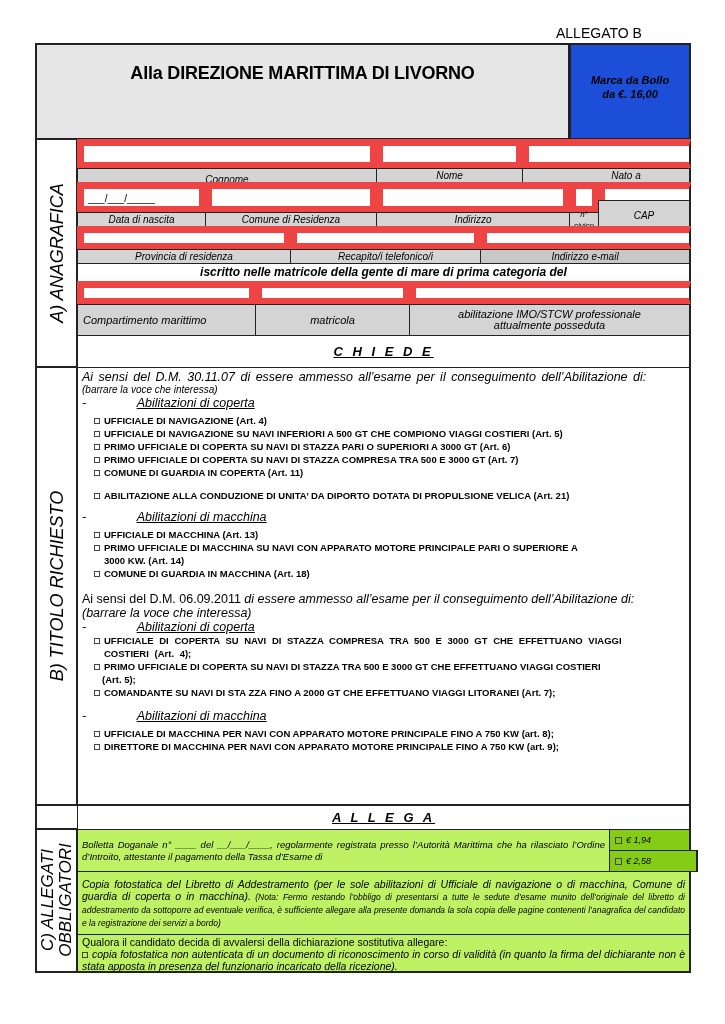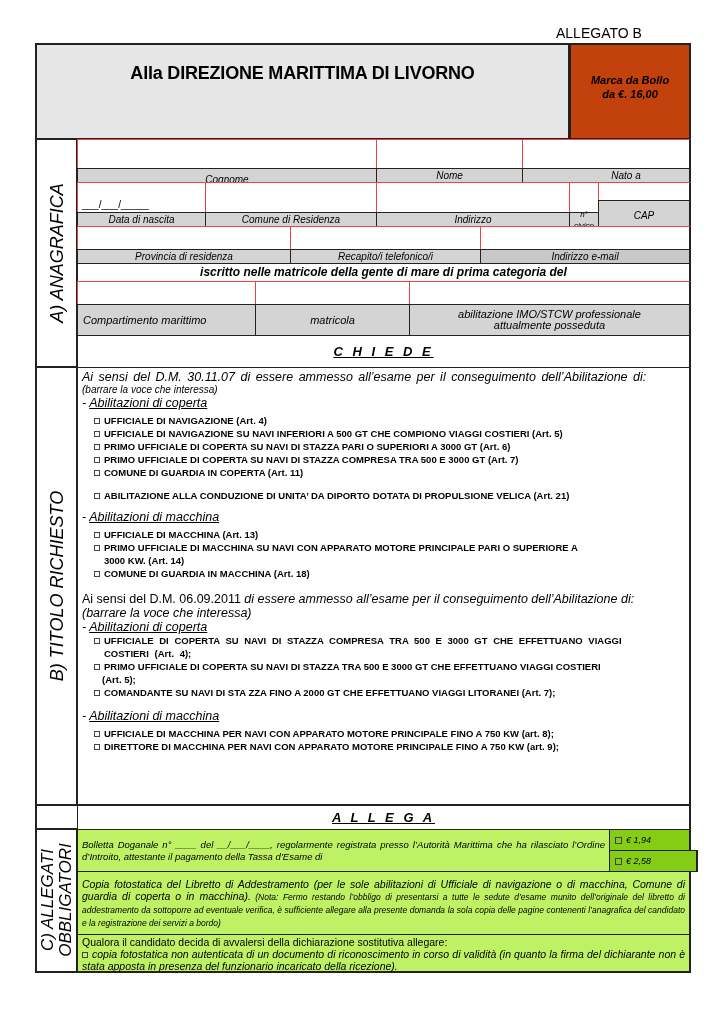--- a/index.html
+++ b/index.html
@@ -4,44 +4,44 @@
 <style>
   * { box-sizing: border-box; margin: 0; padding: 0; }
   html, body { width: 725px; height: 1024px; background: #ffffff; overflow: hidden; }
   body { position: relative; font-family: "Liberation Sans", sans-serif; color: #000; }
 
   .abs { position: absolute; }
   .allegato { left: 556px; top: 25px; font-size: 14px; }
 
   .header { left: 35px; top: 43px; width: 535px; height: 97px; background: #e6e6e6; border: 2px solid #222; }
   .header-title { position: absolute; left: 0; right: 0; top: 18px; text-align: center; font-size: 18px; font-weight: bold; letter-spacing: -0.2px; }
-  .bollo { left: 569px; top: 43px; width: 122px; height: 97px; border: 2px solid #222; background: #c2410c; }
+  .bollo { left: 569px; top: 43px; width: 122px; height: 97px; border: 2px solid #222; background: #1d4ed8; }
   .bollo-text { position: absolute; left: 0; right: 0; top: 28px; text-align: center; font-size: 11px; font-weight: bold; font-style: italic; line-height: 14px; }
 
   .side { left: 35px; width: 43px; border: 2px solid #222; border-top: none; }
   .side-label { position: absolute; left: 50%; top: 50%; white-space: nowrap; font-style: italic; font-size: 18px; transform: translate(-50%,-50%) rotate(-90deg); }
   .side-label.two { font-size: 17px; line-height: 18px; text-align: center; white-space: pre; }
 
-  .cell { position: absolute; border: 1px solid #ef4444; background: #fff; }
+  .cell { position: absolute; border: 7px solid #ef4444; background: #fff; }
   .lbl { position: absolute; border: 1px solid #222; background: #d4d4d4; font-style: italic; font-size: 10px; text-align: center; display: flex; align-items: center; justify-content: center; line-height: 11px; }
   .lbl.small { font-size: 8px; }
   .lbl.left { justify-content: flex-start; padding-left: 5px; font-size: 11px; }
   .lbl.big { font-size: 11px; }
   .date-blank { position: absolute; left: 4px; bottom: 2px; font-size: 10px; letter-spacing: 0; }
 
   .bar { position: absolute; border: 1px solid #222; background: #fff; text-align: center; }
   .iscritto { font-weight: bold; font-style: italic; font-size: 12px; line-height: 16px; }
   .chiede, .allega { font-weight: bold; font-style: italic; font-size: 13px; letter-spacing: 3px; text-decoration: underline; }
 
   .secB { left: 77px; top: 367px; width: 614px; height: 438px; border: 1px solid #222; border-right: 2px solid #222; padding: 2px 4px; }
   .secB p { font-size: 11px; line-height: 12px; }
   .intro { font-style: italic; font-size: 12.5px !important; line-height: 14px !important; text-align: justify; word-spacing: 2px; }
   .note { font-style: italic; font-size: 10px !important; line-height: 12px !important; }
   .subhead { font-style: italic; font-size: 12.5px !important; line-height: 14px !important; }
-  .subhead span.u { text-decoration: underline; }
+  .subhead span.u { text-decoration: underline; margin-left: 47px; }
   .opt { font-weight: bold; font-size: 9.5px !important; line-height: 13px !important; padding-left: 12px; }
   .opt .box { display: inline-block; width: 6px; height: 6px; border: 1px solid #444; margin-right: 4px; vertical-align: 0px; }
   .opt .ind { padding-left: 10px; display: block; }
   .gap4 { height: 4px; } .gap8 { height: 8px; } .gap10 { height: 10px; } .gap12 { height: 12px; }
   .intro2 { font-size: 12.5px !important; line-height: 14px !important; }
   .intro2 i { font-style: italic; }
 
   .c-row { position: absolute; border: 1px solid #222; background: #bef264; }
   .c-text { font-style: italic; font-size: 9.5px; line-height: 12px; text-align: justify; padding: 2px 4px; }
   .fee { position: absolute; border: 1px solid #222; background: #84cc16; font-style: italic; font-size: 9px; display: flex; align-items: center; padding-left: 5px; }

